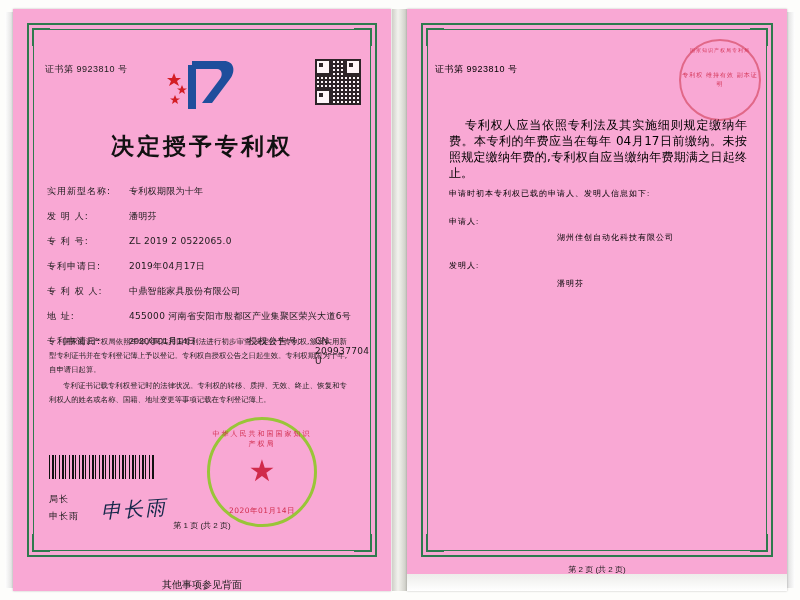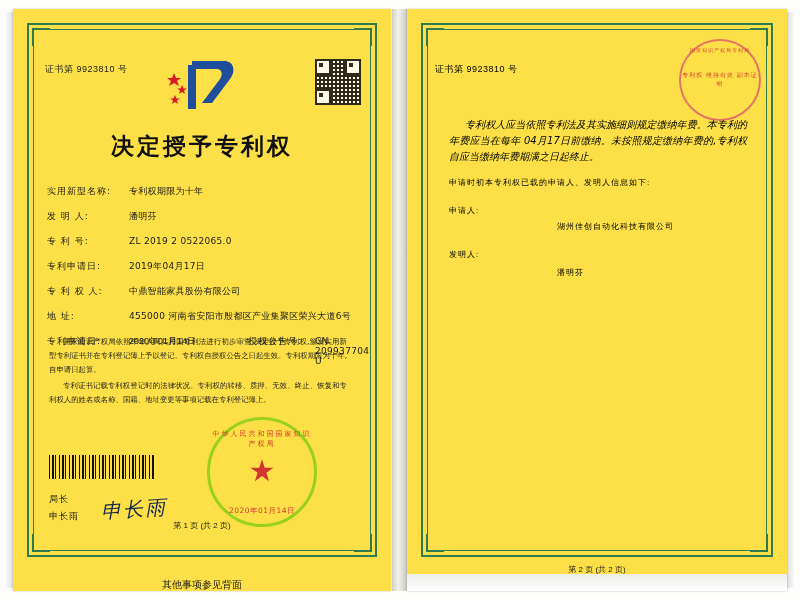--- a/index.html
+++ b/index.html
@@ -15,21 +15,21 @@
   }
   .scan {
     position: relative;
     width: 800px;
     height: 600px;
     background: #fdfdfb;
   }
   
   .page {
     position: absolute;
-    background: #fde047;
+    background: #f9a8d4;
     box-shadow: 0 0 2px rgba(0,0,0,0.25);
   }
   .page.left {
     left: 13px;
     top: 9px;
     width: 378px;
     height: 582px;
   }
   .page.right {
     left: 407px;
@@ -308,32 +308,32 @@
     left: 0; right: 0; top: 6px;
     text-align: center;
     font-size: 5px;
     letter-spacing: 1px;
   }
   .r-para {
     position: absolute;
     left: 42px;
     right: 40px;
     top: 108px;
-    font-size: 10px;
+    font-size: 12px;
     line-height: 16px;
     text-align: justify;
     font-family: "DejaVu Sans", sans-serif;
-    font-style: italic;
   }
   .r-para p { margin: 0; text-indent: 16px; }
   .r-line {
     position: absolute;
     font-size: 8px;
     letter-spacing: 1px;
     font-family: Liberation Sans, sans-serif;
+    margin-top: 11px;
   }
   .r-notice { left: 42px; top: 168px; }
   .r-applicant-label { left: 42px; top: 196px; }
   .r-applicant-value { left: 150px; top: 212px; }
   .r-inventor-label { left: 42px; top: 240px; }
   .r-inventor-value { left: 150px; top: 258px; }
 
   
   .gutter {
     position: absolute;

